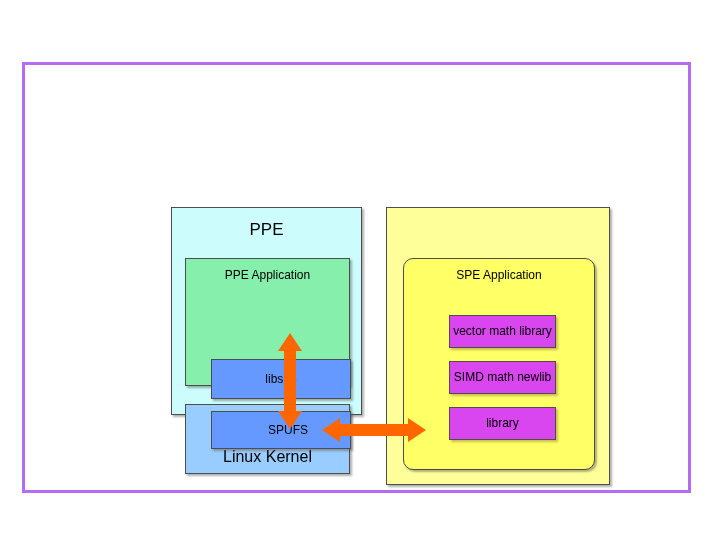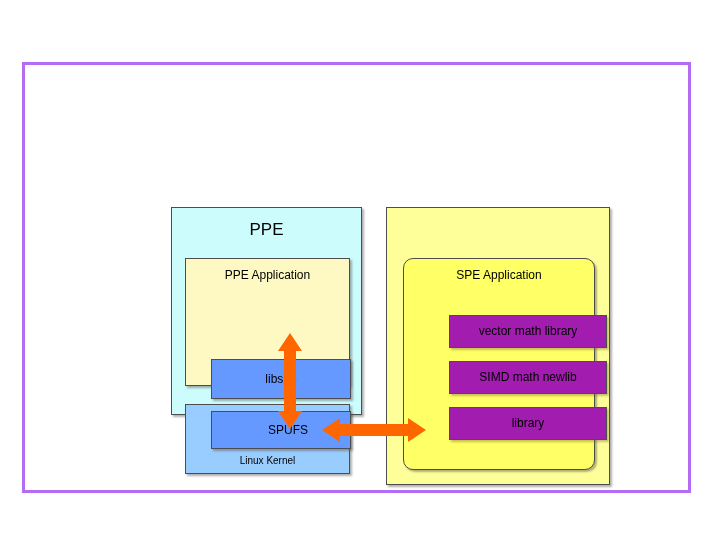--- a/index.html
+++ b/index.html
@@ -59,21 +59,21 @@
   }
   #ppe-title {
     top: 12px;
     font-size: 17px;
   }
   #ppe-application-box {
     left: 13px;
     top: 50px;
     width: 165px;
     height: 128px;
-    background: #fef9c3;
+    background: #86efac;
   }
   #ppe-application-title {
     top: 9px;
     font-size: 12px;
   }
   #libspe-box {
     left: 25px;
     top: 100px;
     width: 140px;
     height: 40px;
@@ -85,21 +85,21 @@
   }
   #linux-kernel-box {
     left: 13px;
     top: 196px;
     width: 165px;
     height: 70px;
     background: #99ccff;
   }
   #linux-kernel-title {
     bottom: 7px;
-    font-size: 10px;
+    font-size: 16px;
   }
   #spufs-box {
     left: 25px;
     top: 6px;
     width: 140px;
     height: 38px;
     background: #6699ff;
   }
   #spufs-label {
     top: 11px;
@@ -128,23 +128,23 @@
     background: #ffff66;
     border-radius: 10px;
   }
   #spe-application-title {
     top: 9px;
     font-size: 12px;
   }
   .lib-box {
     position: absolute;
     left: 45px;
-    width: 158px;
+    width: 107px;
     height: 33px;
-    background: #a21caf;
+    background: #d946ef;
     border: 1px solid #4d4d4d;
     box-sizing: border-box;
     box-shadow: 2px 2px 2px rgba(120,100,40,0.40);
   }
   .lib-label {
     position: absolute;
     left: 0;
     right: 0;
     top: 8px;
     text-align: center;

